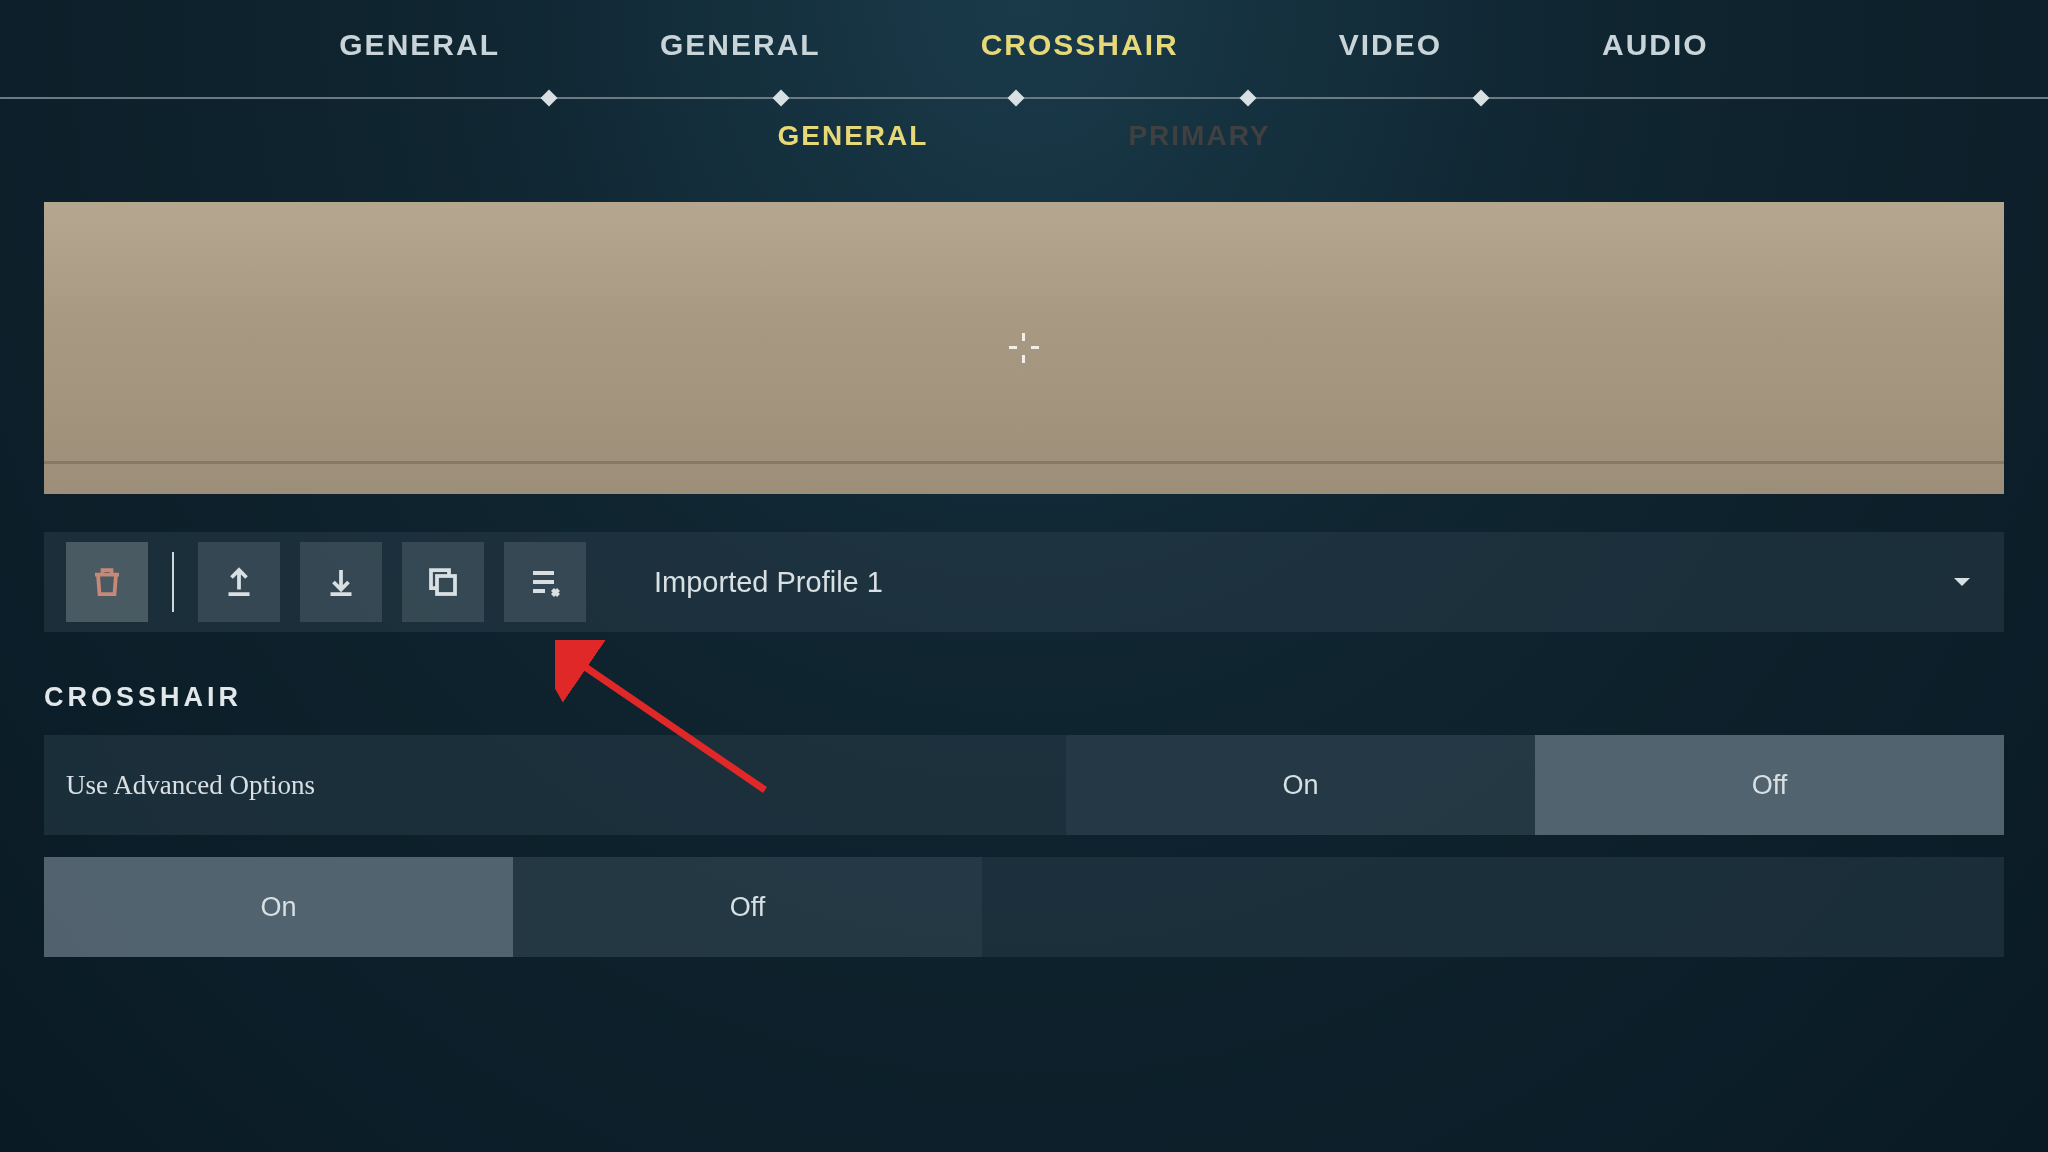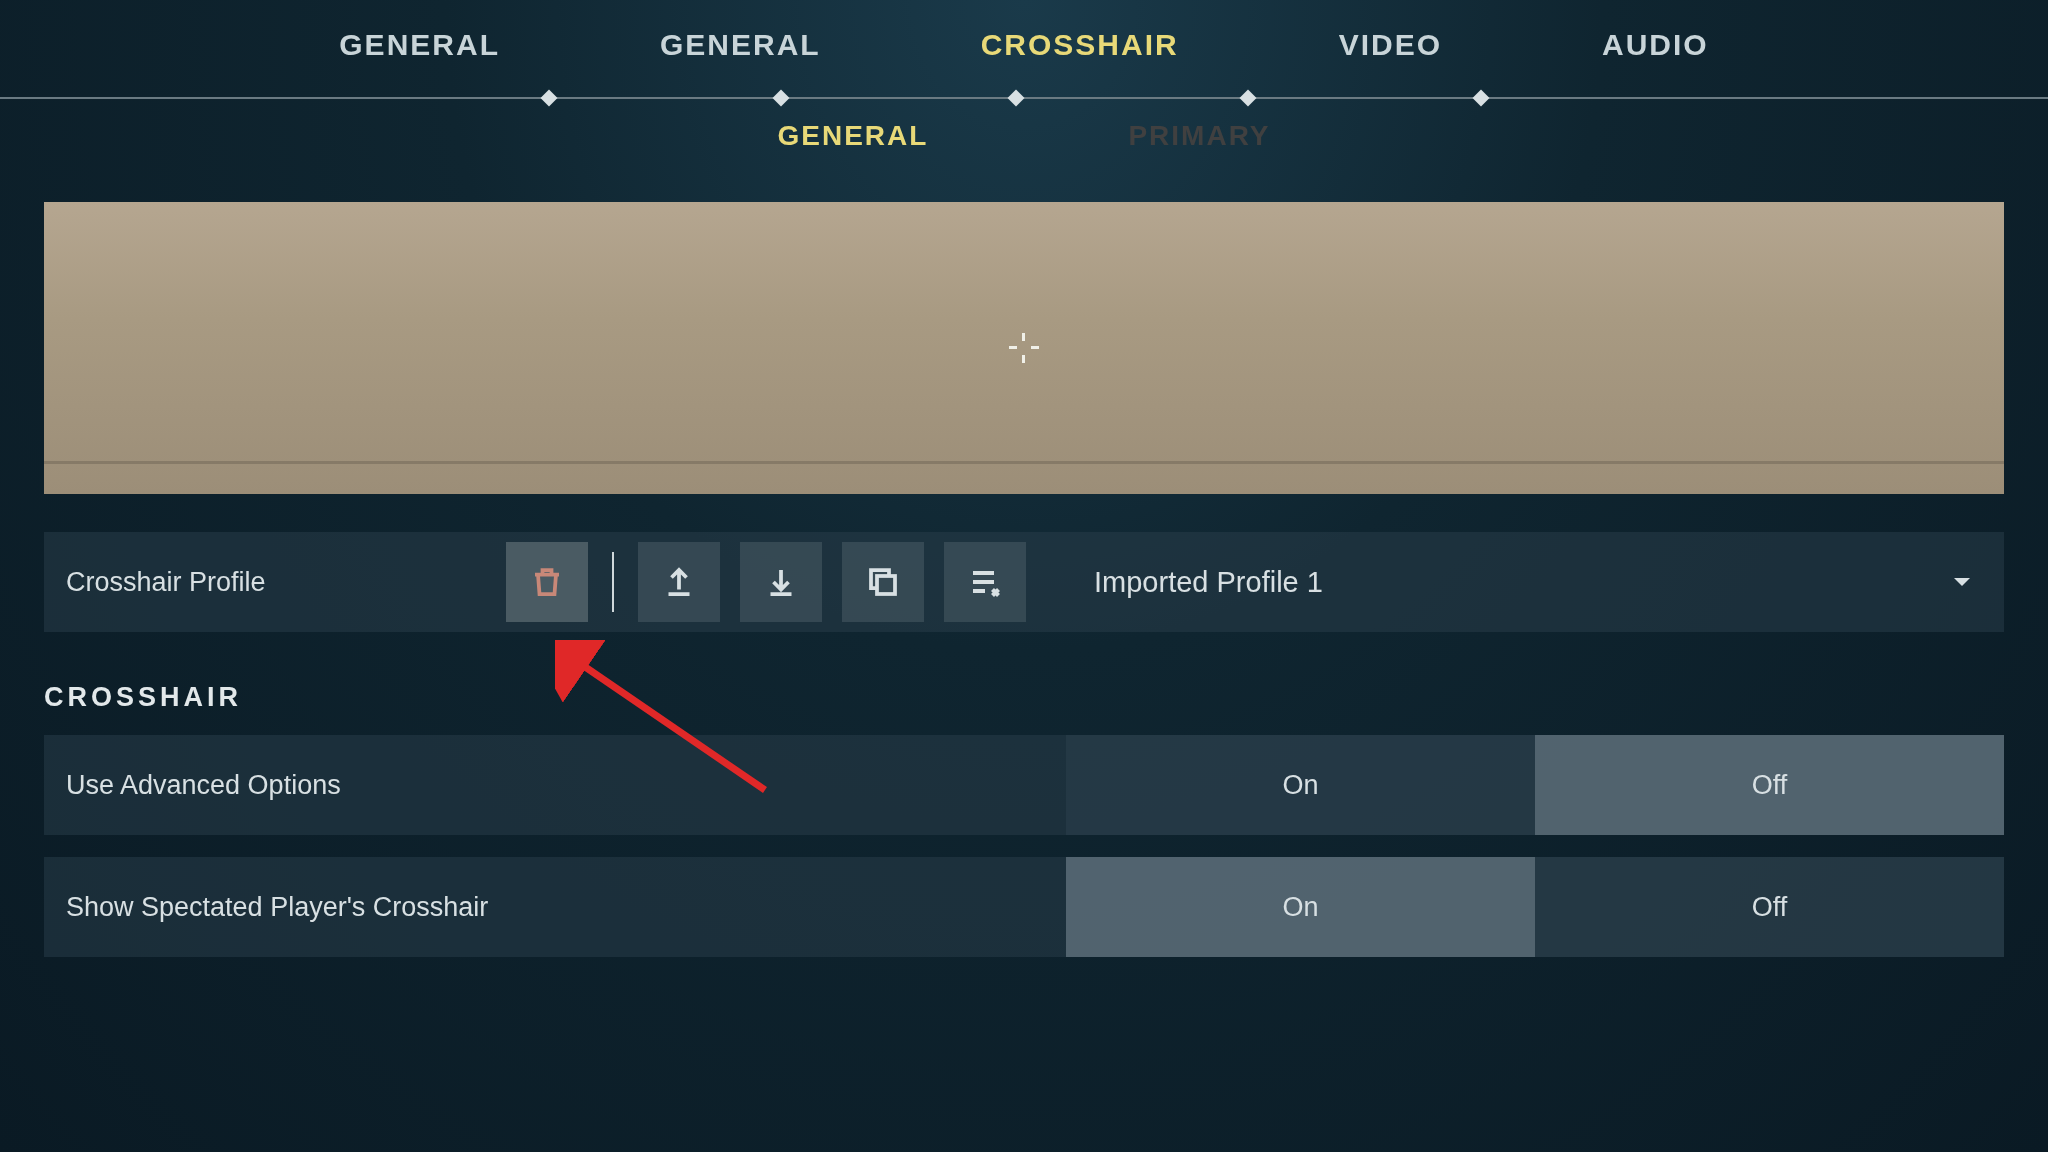--- a/index.html
+++ b/index.html
@@ -146,20 +146,21 @@
   margin-top: 22px;
   background: rgba(40, 60, 72, 0.55);
   height: 100px;
   display: flex;
   align-items: center;
 }
 .option-label {
   font-size: 27px;
   padding-left: 22px;
   flex: 1;
+  font-family: Liberation Serif, serif;
 }
 .toggle-group {
   display: flex;
   width: 938px;
   height: 100%;
 }
 .toggle-btn {
   flex: 1;
   display: flex;
   align-items: center;
@@ -216,21 +217,20 @@
   <div class="preview">
     <div class="crosshair-mark">
       <div class="line h1"></div>
         <div class="line h2"></div>
       <div class="line v1"></div>
         <div class="line v2"></div>
     </div>
   </div>
 
   <div class="profile-row">
-    <div class="profile-label">Crosshair Profile</div>
     <div class="icon-buttons">
       <div class="icon-btn highlight">
         <svg class="icon trash" viewBox="0 0 24 24">
             <path d="M4 7h16M9 7V4h6v3M6 7l1 13h10l1-13"></path>
           </svg>
       </div>
       <div class="icon-sep"></div>
       <div class="icon-btn">
         <svg class="icon" viewBox="0 0 24 24">
             <path d="M12 17V4M7 9l5-5 5 5M5 20h14"></path>
@@ -266,21 +266,20 @@
   <div class="option-row">
     <div class="option-label">Use Advanced Options</div>
     <div class="toggle-group">
       <div class="toggle-btn">On</div>
       <div class="toggle-btn selected">Off</div>
     </div>
   </div>
 
 
   <div class="option-row">
-    <div class="option-label">Show Spectated Player's Crosshair</div>
     <div class="toggle-group">
       <div class="toggle-btn selected">On</div>
       <div class="toggle-btn">Off</div>
     </div>
   </div>
 </div>
 
 <svg class="arrow-annotation" width="240" height="180">
   <defs>
     <marker id="ah" markerWidth="12" markerHeight="12" refX="2" refY="6" orient="auto">

